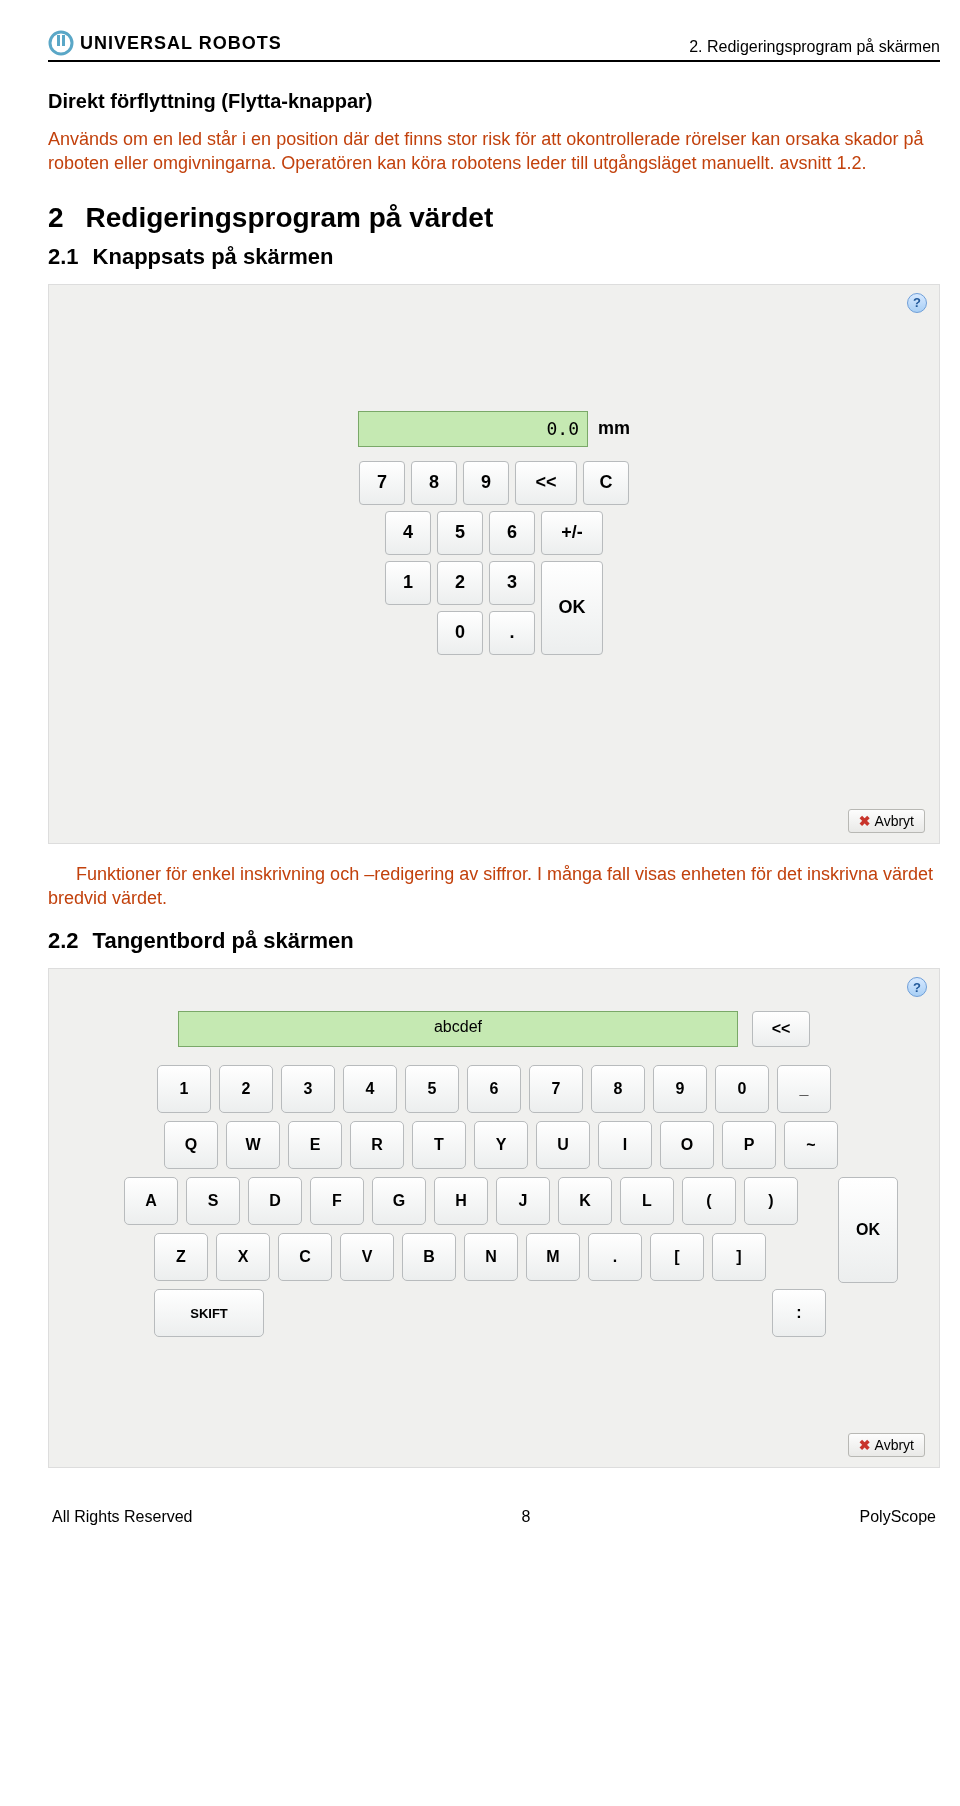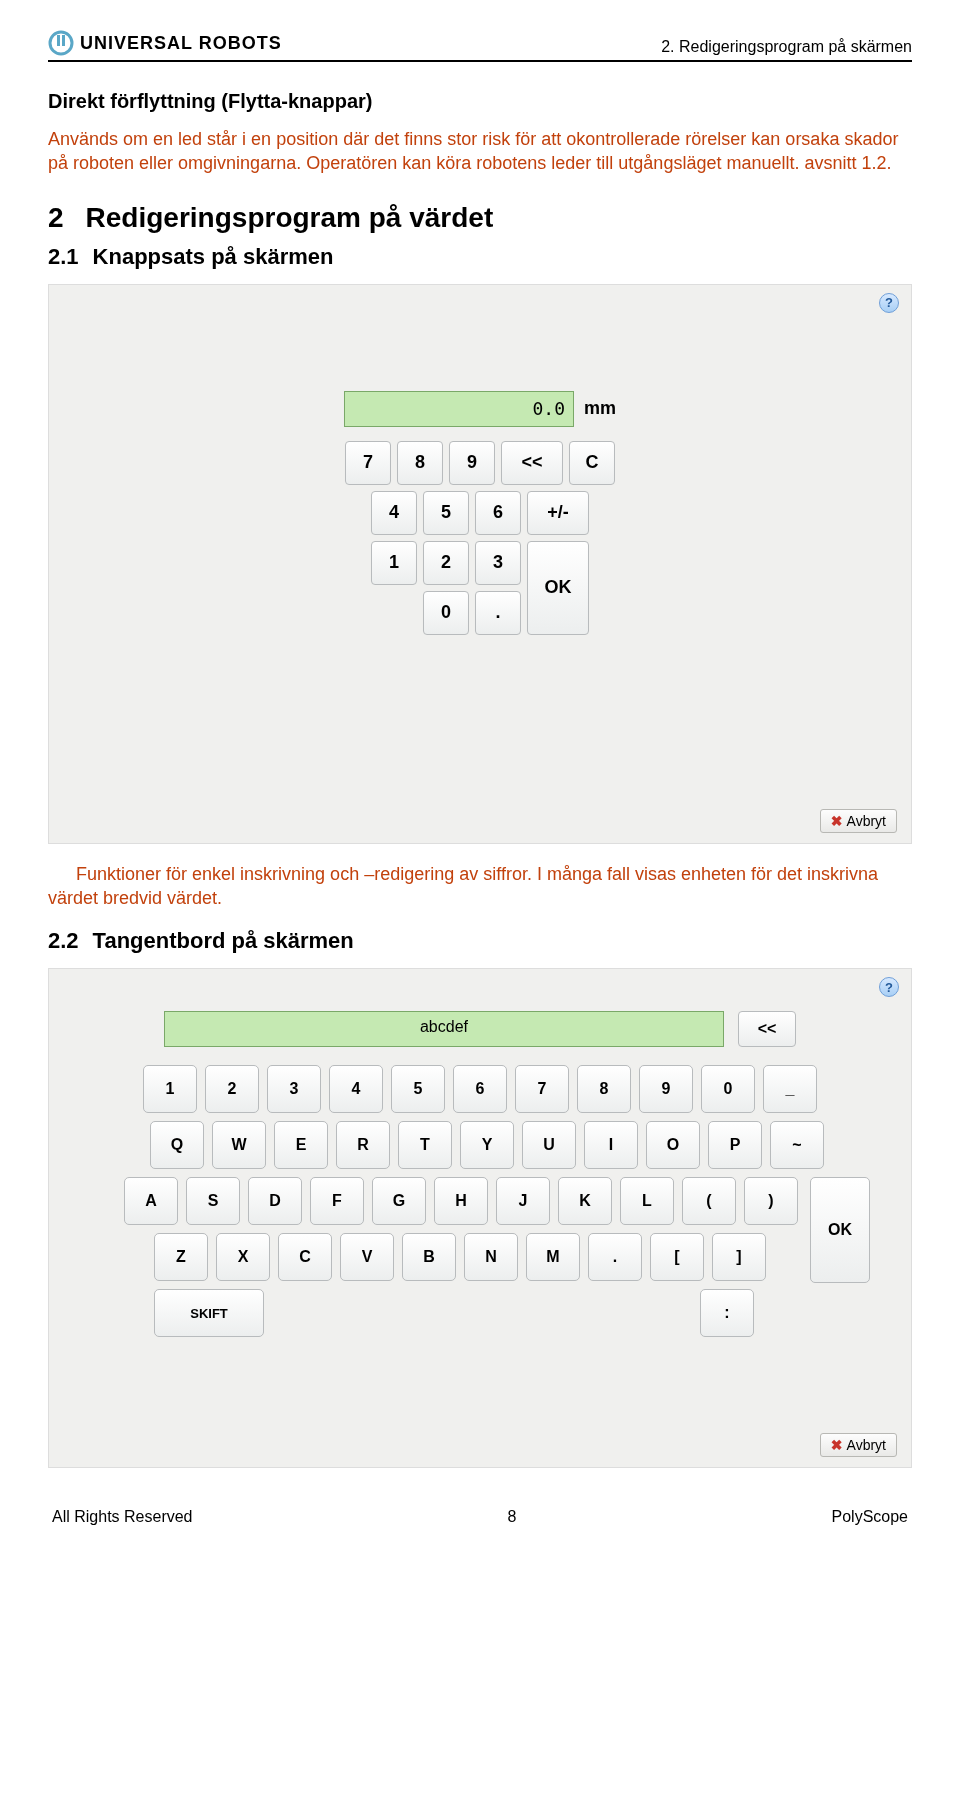--- a/index.html
+++ b/index.html
@@ -5,21 +5,21 @@
   * { box-sizing: border-box; }
   body {
     margin: 0;
     padding: 0;
     font-family: Arial, Helvetica, sans-serif;
     background: #fff;
     color: #000;
     width: 960px;
   }
   .page {
-    padding: 30px 48px 20px 48px;
+    padding: 30px 20px 20px 48px;
   }
   .header {
     display: flex;
     justify-content: space-between;
     align-items: flex-end;
     border-bottom: 2px solid #000;
     padding-bottom: 4px;
     margin-bottom: 28px;
   }
   .logo {
@@ -88,21 +88,21 @@
     border-radius: 3px;
     padding: 3px 10px;
     font-size: 14px;
     display: flex; align-items: center; gap:4px;
   }
   .x-ico { color:#c8342b; font-weight:bold; }
   
   .shot-num { height: 560px; }
   .np {
     position: absolute;
-    top: 106px;
+    top: 126px;
     left: 50%;
     transform: translateX(-50%);
     display: flex;
     flex-direction: column;
     gap: 6px;
     align-items:center;
   }
   .np-display-row { display:flex; align-items:center; gap:10px; margin-bottom:8px; }
   .np-display {
     width: 230px; height: 36px;
@@ -309,21 +309,21 @@
                 <div class="kkey">X</div>
                 <div class="kkey">C</div>
                 <div class="kkey">V</div>
                 <div class="kkey">B</div>
                 <div class="kkey">N</div>
                 <div class="kkey">M</div>
                 <div class="kkey">.</div>
                 <div class="kkey">[</div>
                 <div class="kkey">]</div>
               </div>
-              <div class="kb-row" style="margin-left:64px; justify-content:space-between; width:600px;">
+              <div class="kb-row" style="margin-left:64px; justify-content:space-between; width:672px;">
                 <div class="kkey shift">SKIFT</div>
                 <div class="kkey">:</div>
               </div>
             </div>
             <div class="kkey ok-tall">OK</div>
           </div>
         </div>
       </div>
     </div>
     <div class="avbryt-btn">

